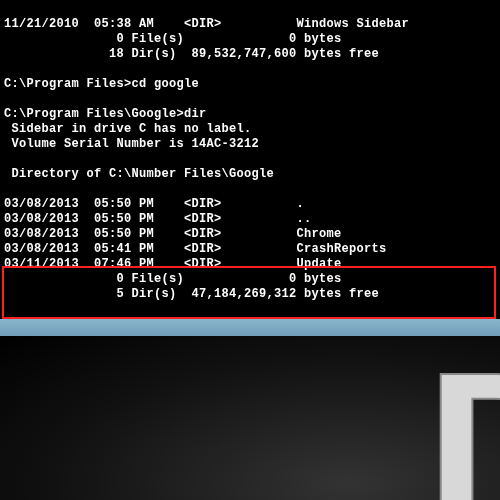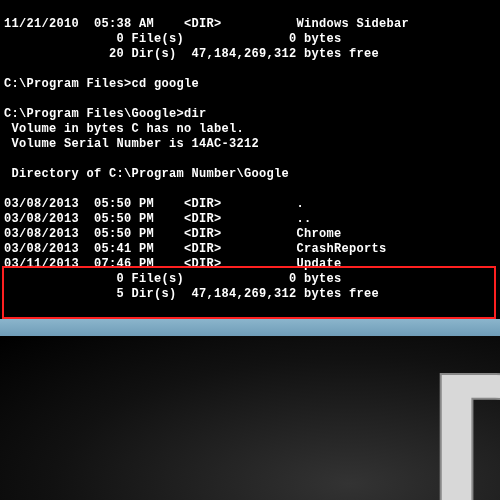--- a/index.html
+++ b/index.html
@@ -59,29 +59,29 @@
   transform: translate(85px, 60px);
   -webkit-text-stroke: 2px #888;
 }
 </style>
 </head>
 <body>
 
 <div class="terminal">
 <span>11/21/2010  05:38 AM    &lt;DIR&gt;          Windows Sidebar</span>
 <span>               0 File(s)              0 bytes</span>
-<span>              20 Dir(s)  47,184,269,312 bytes free</span>
+<span>              18 Dir(s)  89,532,747,600 bytes free</span>
 <span></span>
 <span>C:\Program Files&gt;cd google</span>
 <span></span>
 <span>C:\Program Files\Google&gt;dir</span>
-<span> Volume in bytes C has no label.</span>
+<span> Sidebar in drive C has no label.</span>
 <span> Volume Serial Number is 14AC-3212</span>
 <span></span>
-<span> Directory of C:\Program Number\Google</span>
+<span> Directory of C:\Number Files\Google</span>
 <span></span>
 <span>03/08/2013  05:50 PM    &lt;DIR&gt;          .</span>
 <span>03/08/2013  05:50 PM    &lt;DIR&gt;          ..</span>
 <span>03/08/2013  05:50 PM    &lt;DIR&gt;          Chrome</span>
 <span>03/08/2013  05:41 PM    &lt;DIR&gt;          CrashReports</span>
 <span>03/11/2013  07:46 PM    &lt;DIR&gt;          Update</span>
 <span>               0 File(s)              0 bytes</span>
 <span>               5 Dir(s)  47,184,269,312 bytes free</span>
 <span></span>
 <span>C:\Program Files\Google&gt;cd..</span>

